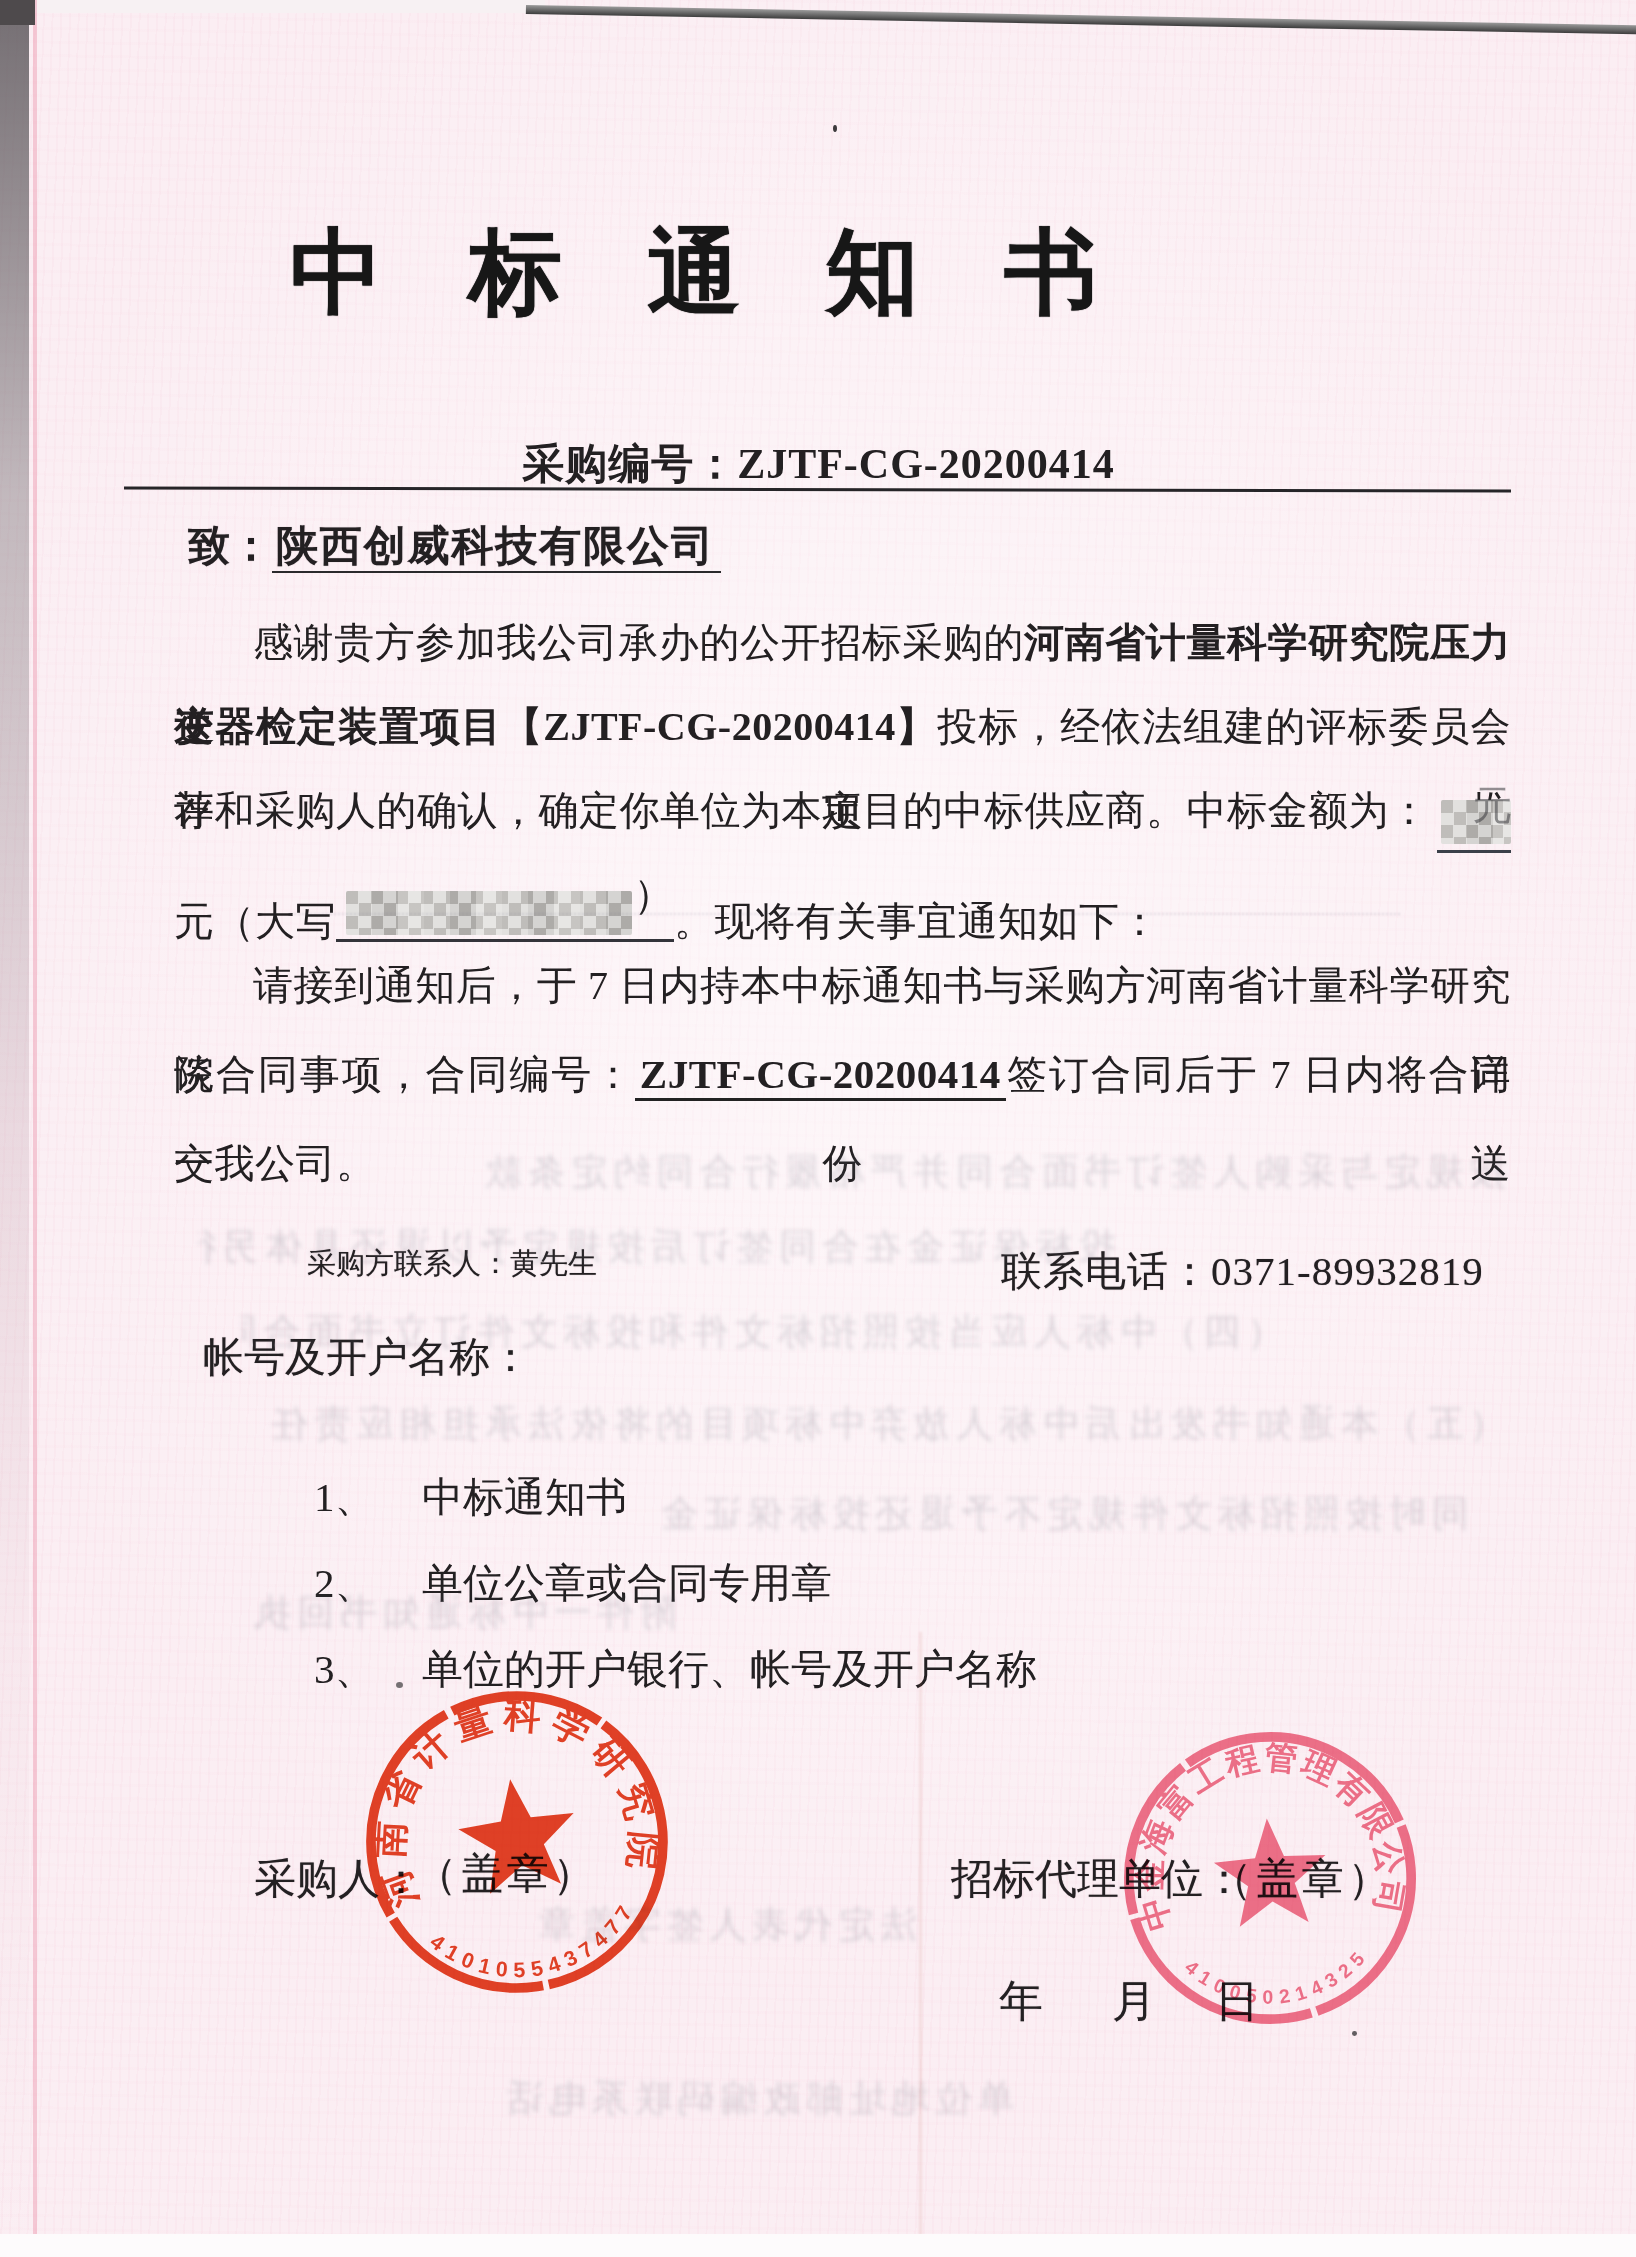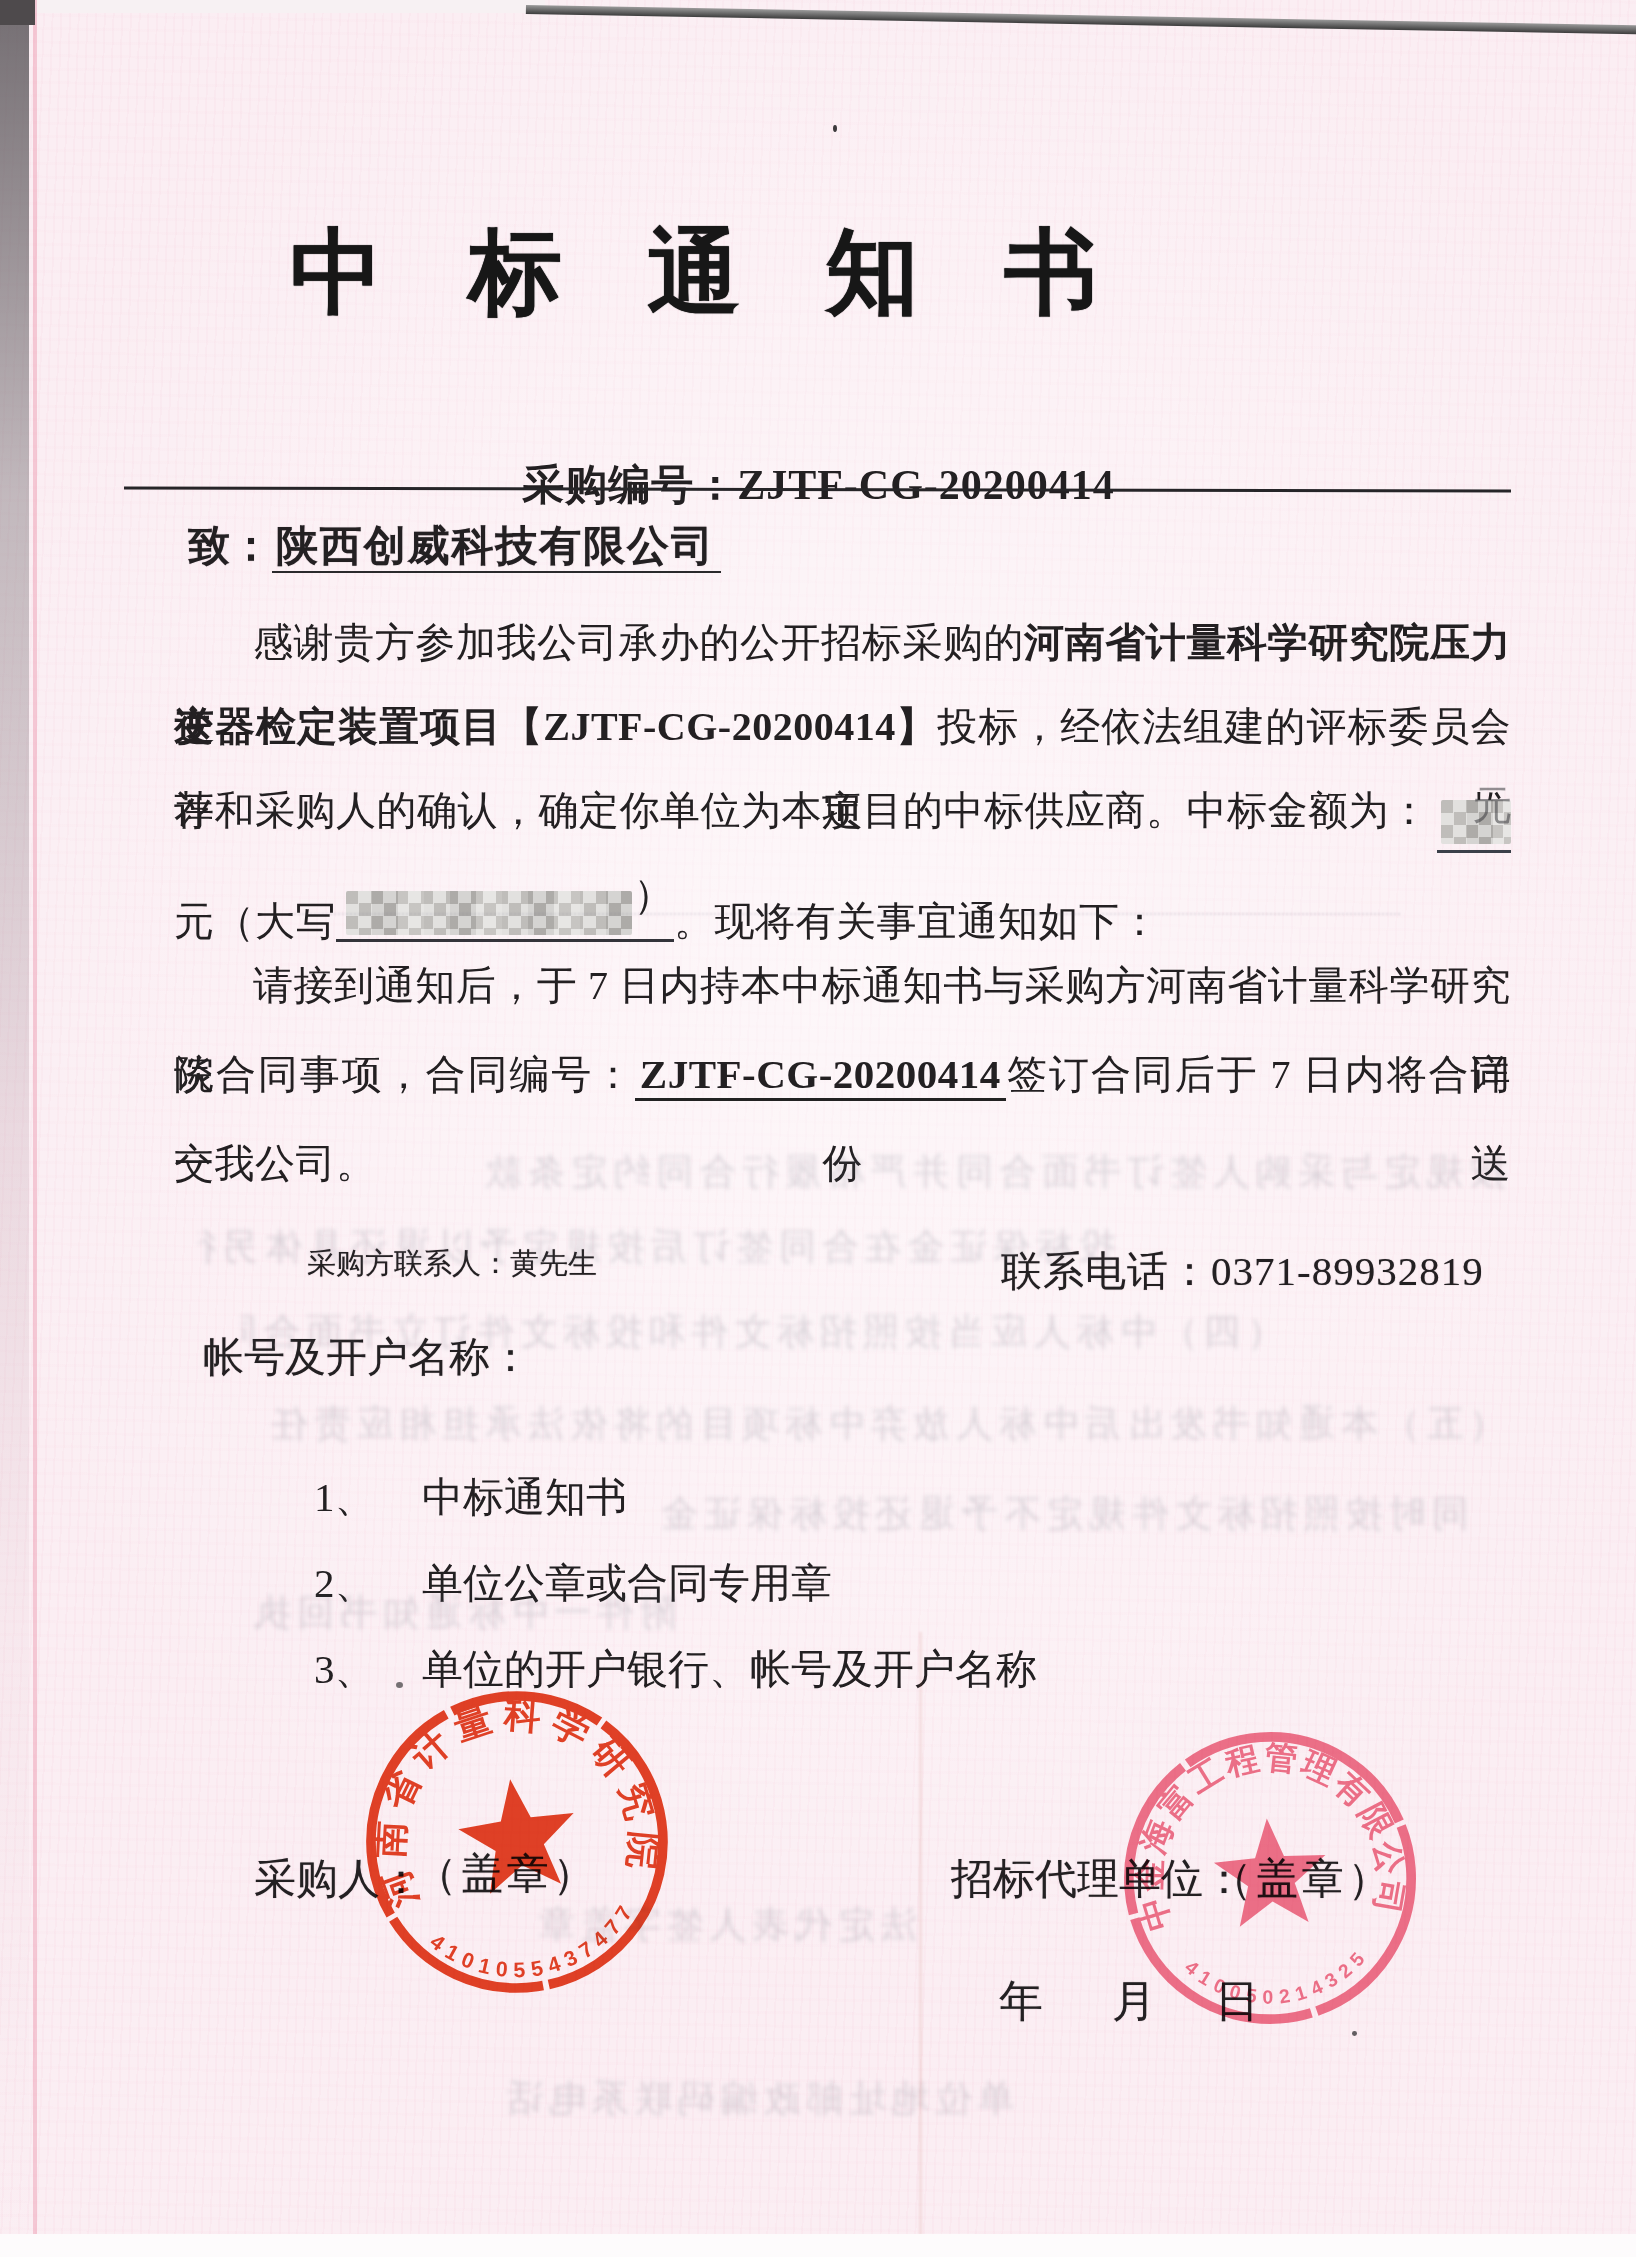--- a/index.html
+++ b/index.html
@@ -16,21 +16,21 @@
   .txt{position:absolute;white-space:nowrap;text-shadow:0 0 1px rgba(60,45,55,.45);}
   
   .title{
     position:absolute;top:210px;left:0;width:100%;text-align:center;
     font-family:"Liberation Sans","DejaVu Sans",sans-serif;
     font-size:93px;font-weight:bold;letter-spacing:.92em;
     transform:translateX(-82px);color:#171717;text-shadow:0 0 1px #000;
   }
   .proc-line{
     position:absolute;top:436px;left:0;width:100%;text-align:center;
-    font-size:42px;font-weight:bold;letter-spacing:1px;margin-top:21px;
+    font-size:42px;font-weight:bold;letter-spacing:1px;
   }
   .rule-full{
     position:absolute;top:488px;left:124px;width:1387px;height:2.9px;
     background:#262528;transform:rotate(.12deg);
   }
   .addr{position:absolute;top:518px;left:188px;font-size:42px;font-weight:700;}
   .addr .company{border-bottom:2.9px solid #2a2a2c;padding:0 5.8px 1.9px 3.9px;letter-spacing:1.9px;}
   
   .para{position:absolute;left:174px;width:1337px;font-size:40px;letter-spacing:0.5px;}
   .p1{top:601px;}

